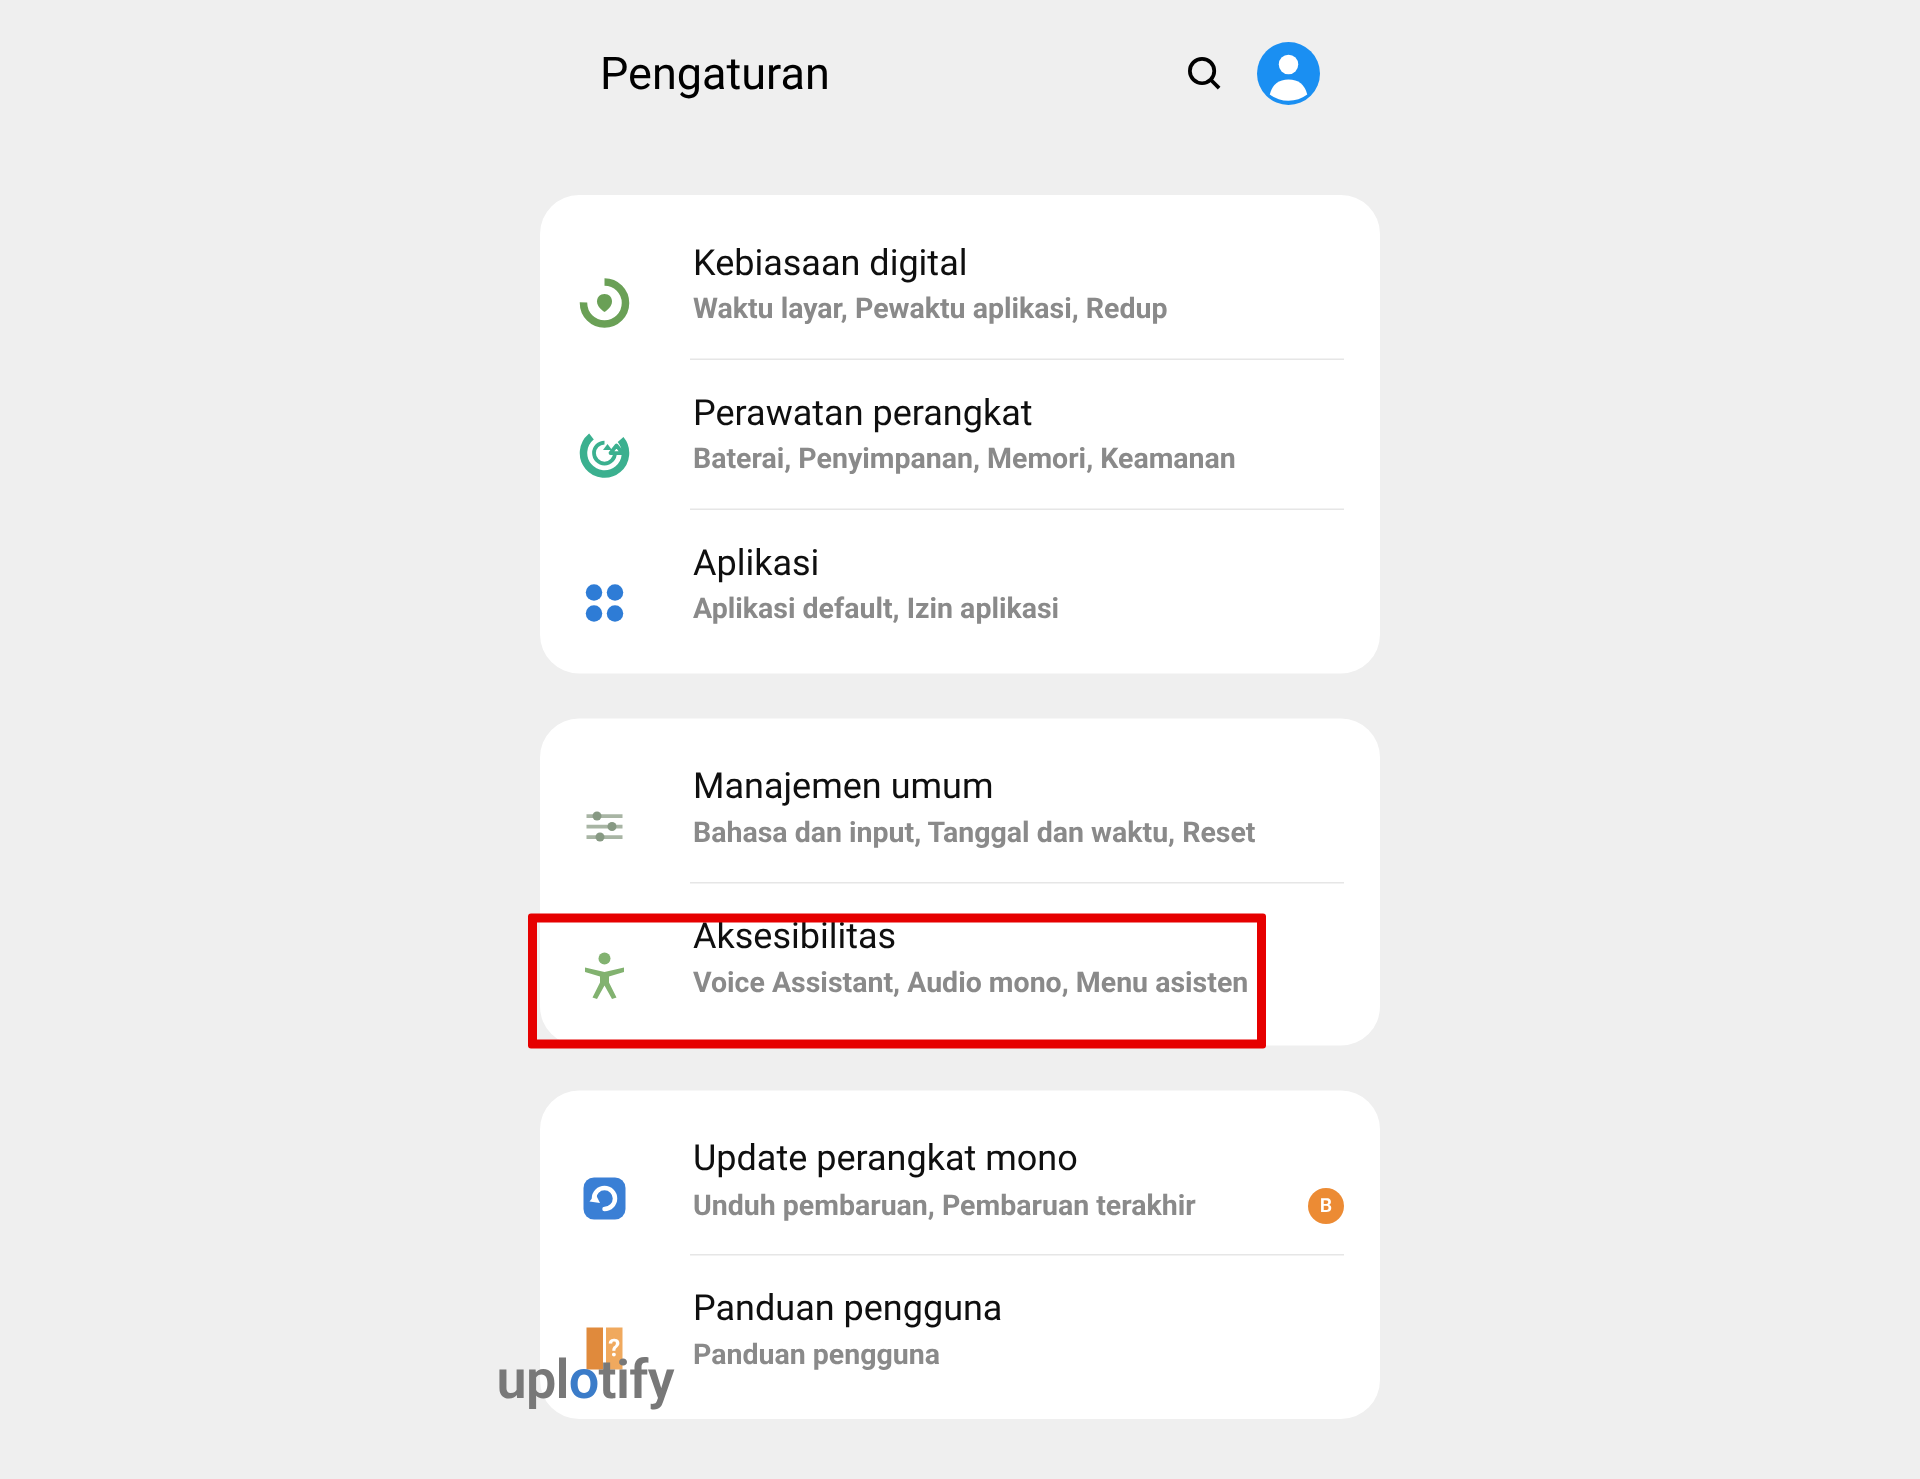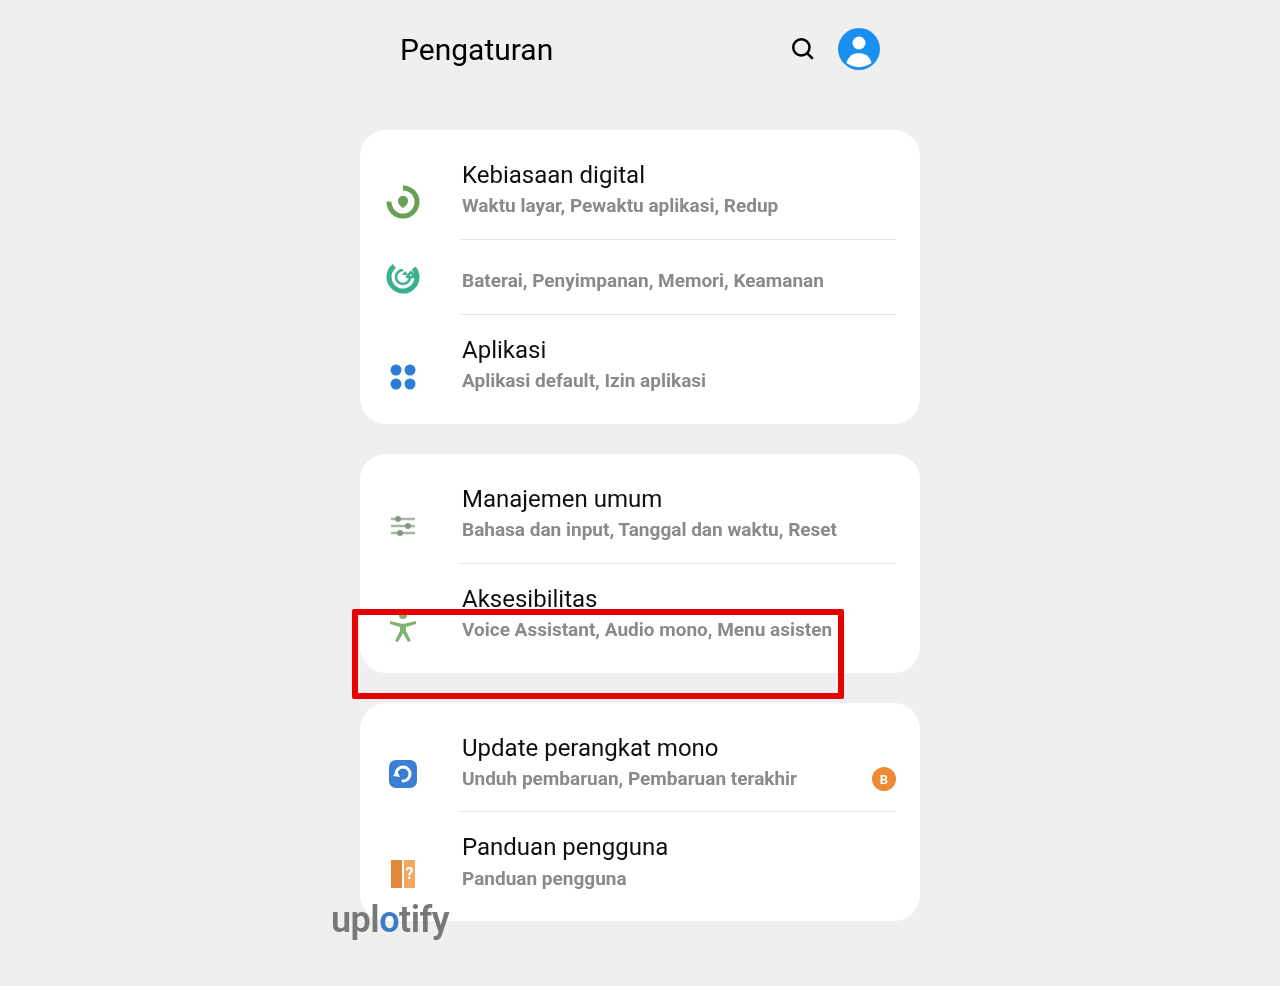--- a/index.html
+++ b/index.html
@@ -163,20 +163,21 @@
     <div class="divider"></div>
     <div class="row">
       <span class="row-icon">
         <svg viewBox="0 0 34 34">
           <circle cx="17" cy="17" r="14" fill="none" stroke="#3bb08f" stroke-width="5" stroke-dasharray="66 22" transform="rotate(-40 17 17)"></circle>
           <path d="M 17 10 A 7 7 0 1 0 24 17 L 21 17 L 25 12 L 29 17 L 24 17" fill="none" stroke="#3bb08f" stroke-width="2.5" stroke-linejoin="round"></path>
           <path d="M 22 11 L 25 7 L 28 11" fill="#3bb08f" transform="translate(-6 4)"></path>
         </svg>
       </span>
       <div class="row-content">
+        <div class="row-title">Perawatan perangkat</div>
         <div class="row-subtitle">Baterai, Penyimpanan, Memori, Keamanan</div>
       </div>
     </div>
     <div class="divider"></div>
     <div class="row">
       <span class="row-icon">
         <svg viewBox="0 0 34 34">
           <circle cx="10" cy="10" r="5.5" fill="#2e7cd6"></circle>
           <circle cx="24" cy="10" r="5.5" fill="#2e7cd6"></circle>
           <circle cx="10" cy="24" r="5.5" fill="#2e7cd6"></circle>

